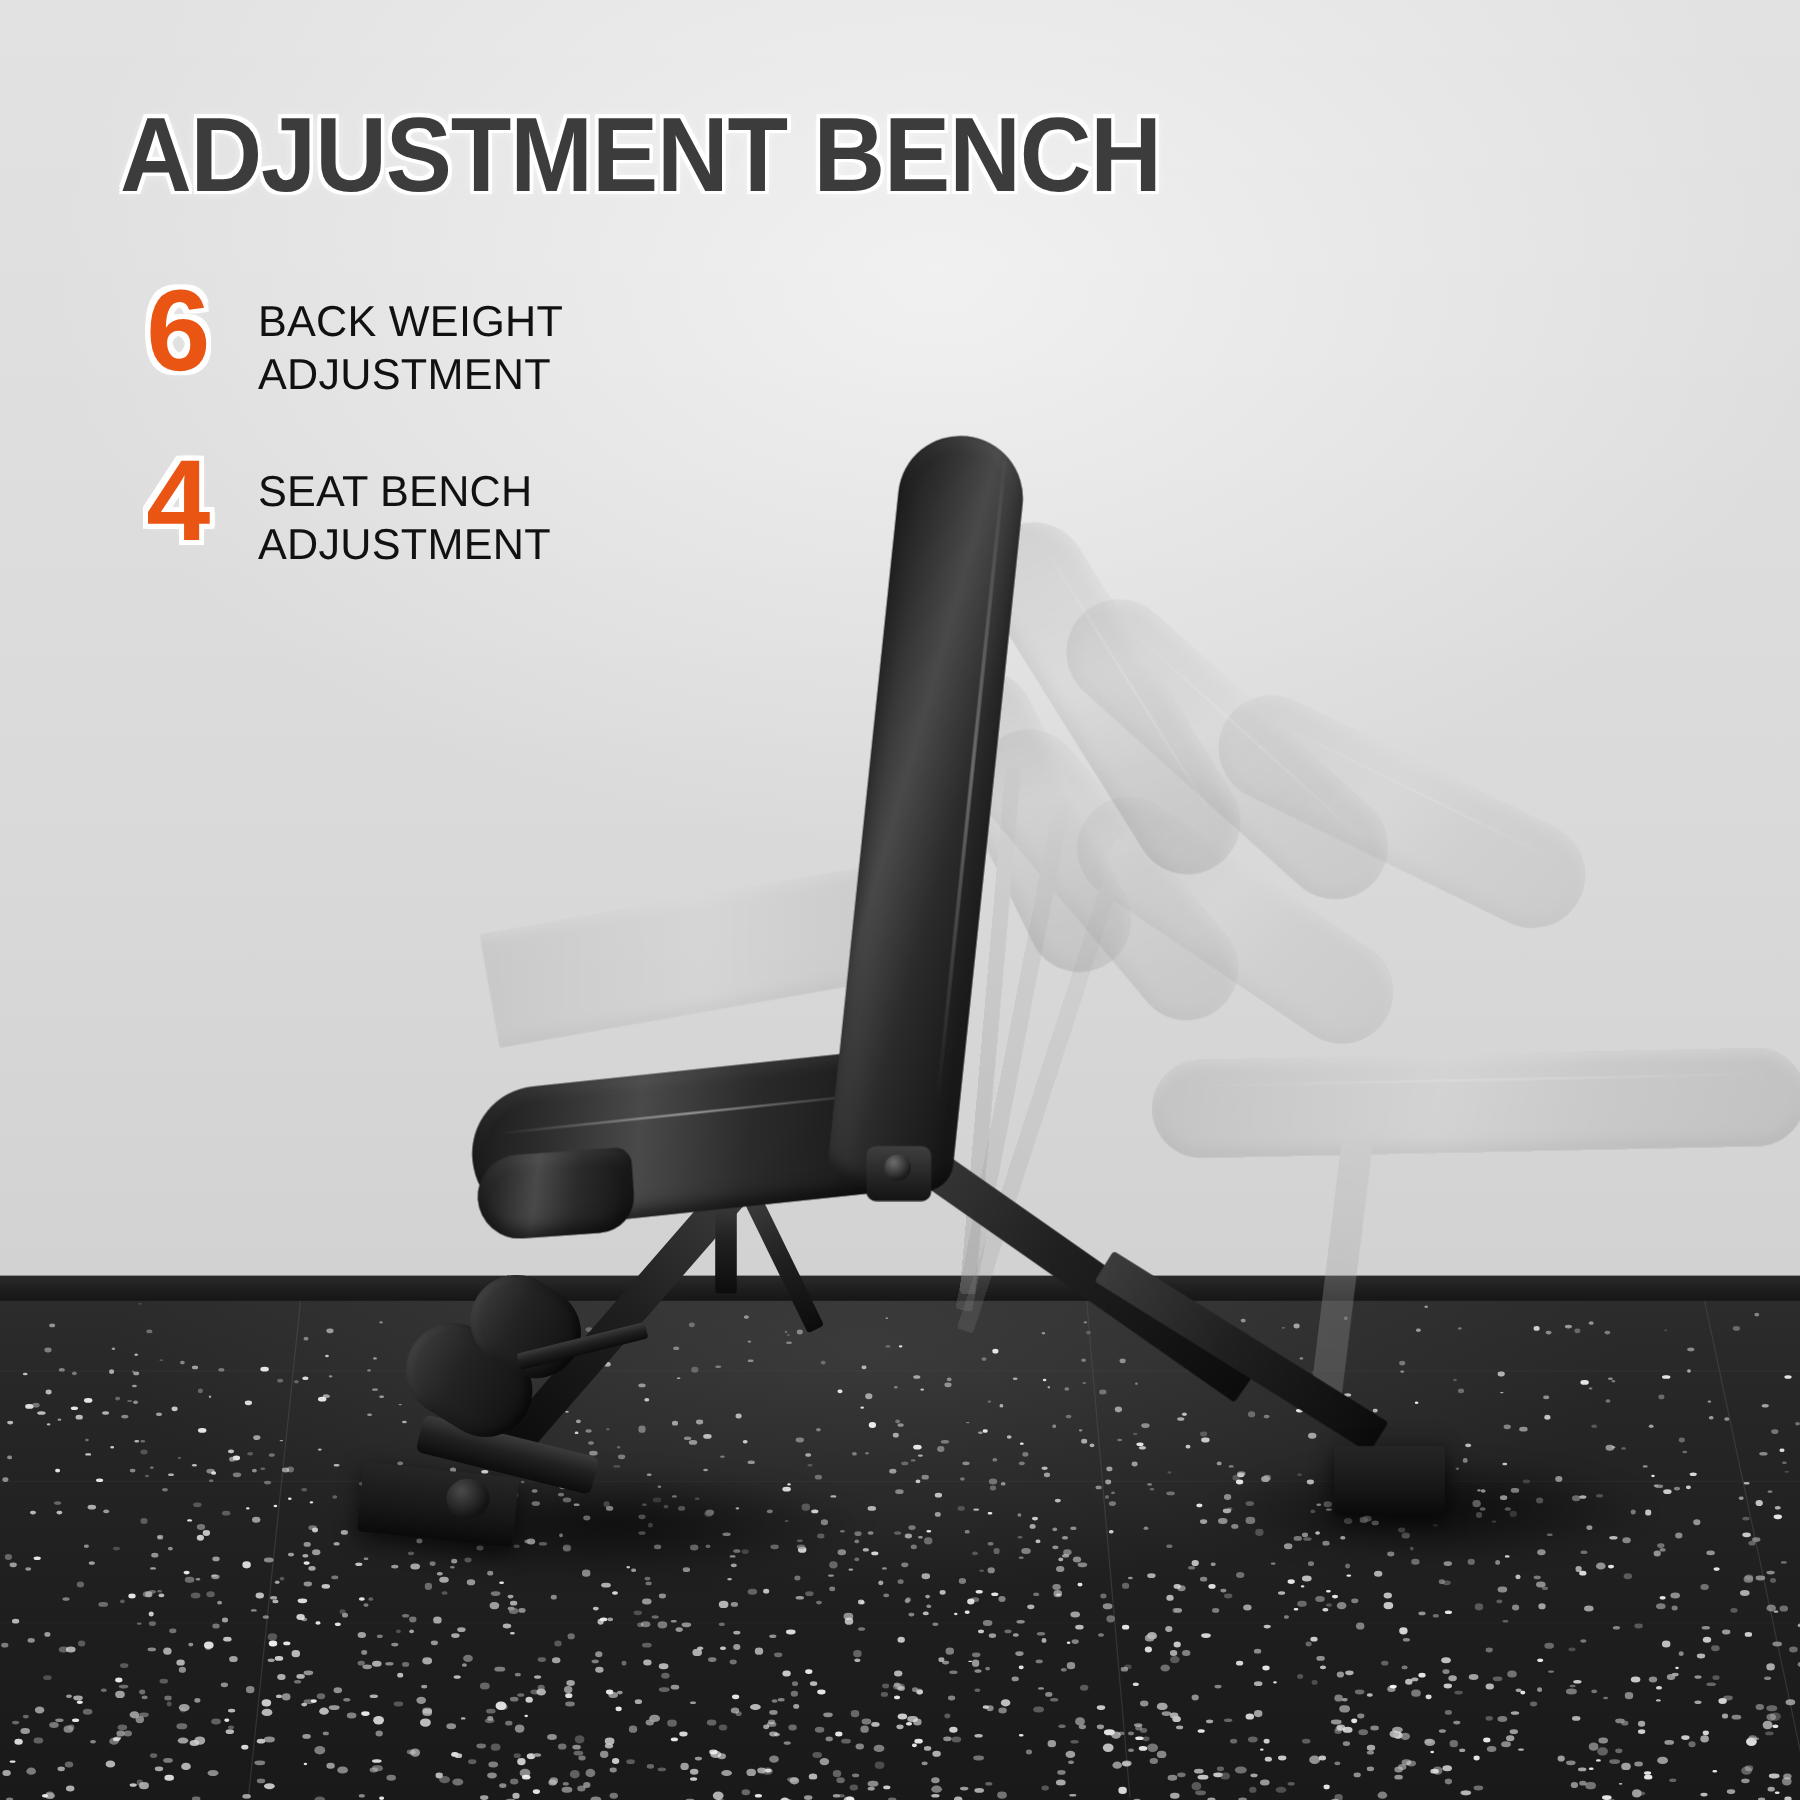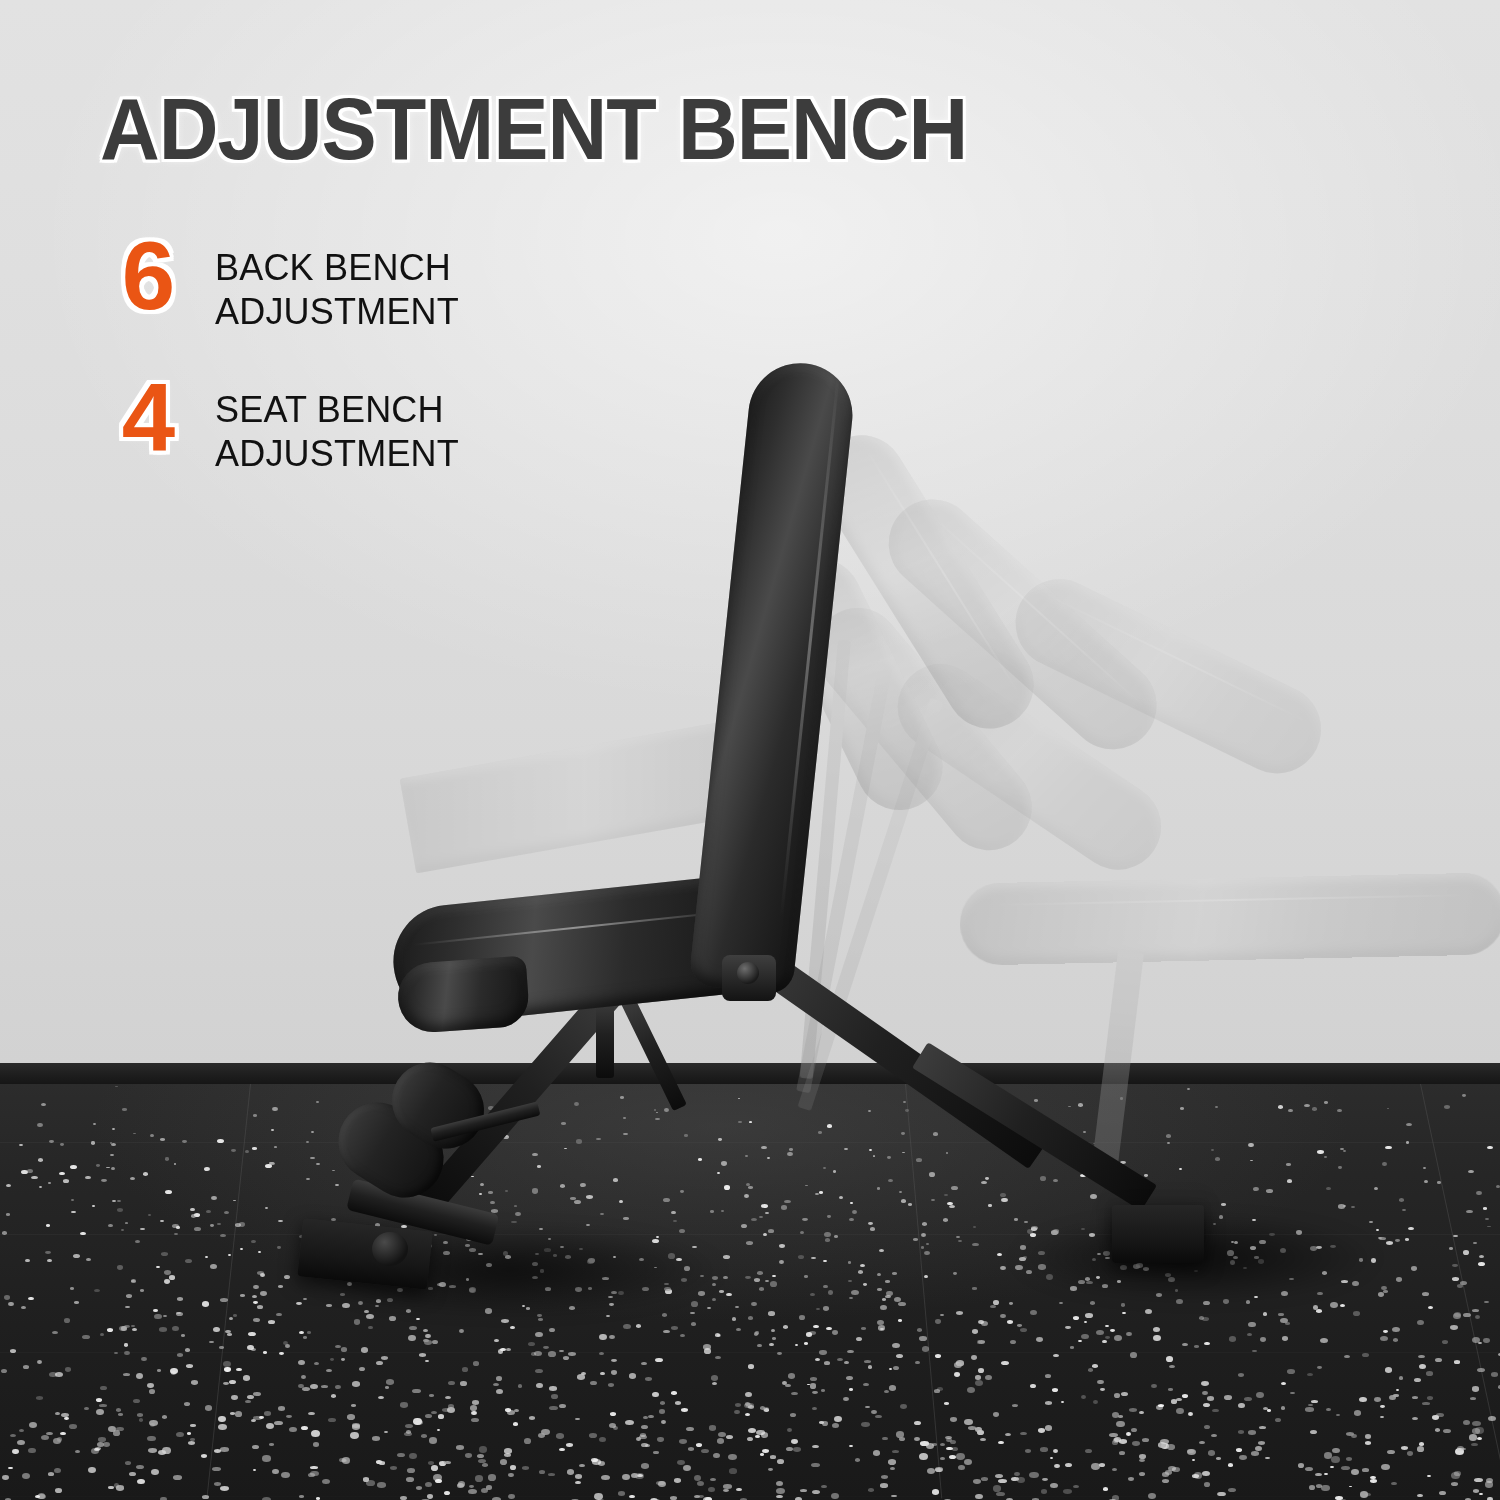--- a/index.html
+++ b/index.html
@@ -1746,21 +1746,21 @@
 
   </div>
 
   <div class="headline">ADJUSTMENT BENCH</div>
 
   <div class="specs">
 
 
     <div class="spec-row">
       <div class="spec-num w1">6</div>
-      <div class="spec-text">BACK BENCH
+      <div class="spec-text">BACK WEIGHT
 ADJUSTMENT</div>
     </div>
 
     <div class="spec-row">
       <div class="spec-num w1">4</div>
       <div class="spec-text">SEAT BENCH
 ADJUSTMENT</div>
     </div>
 
   </div>

